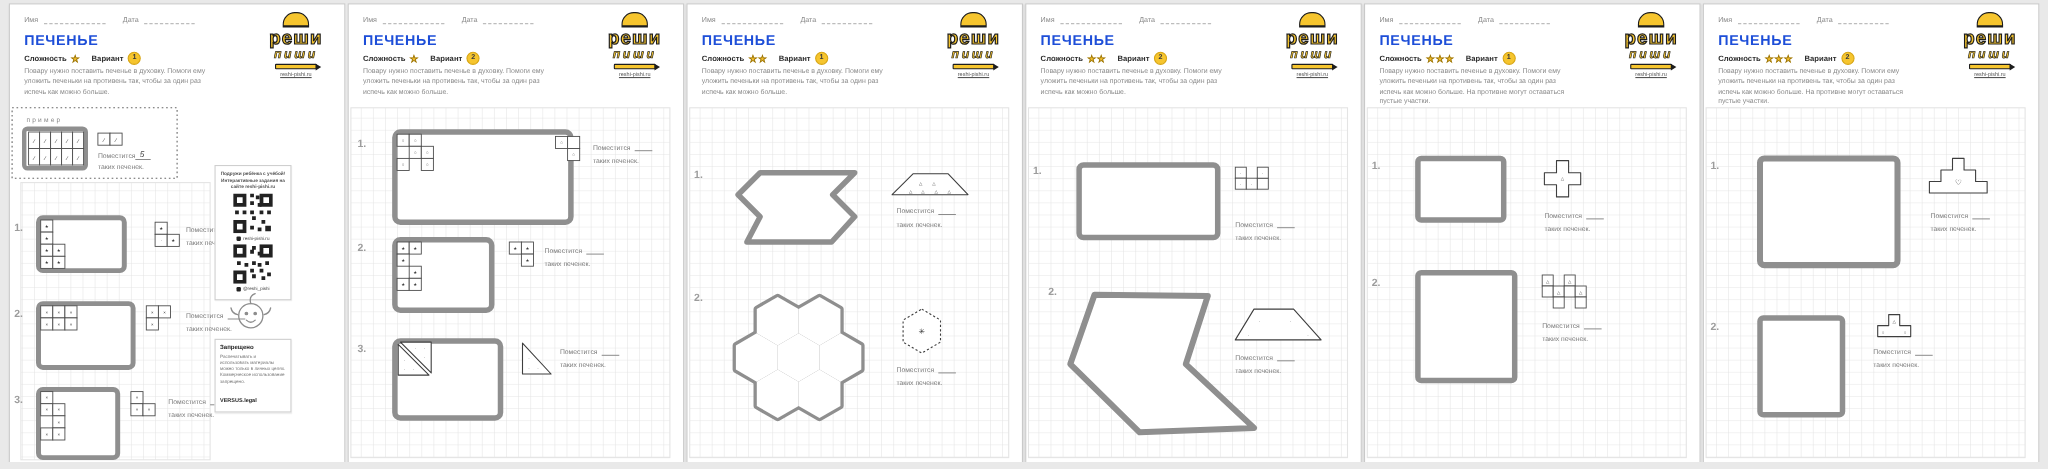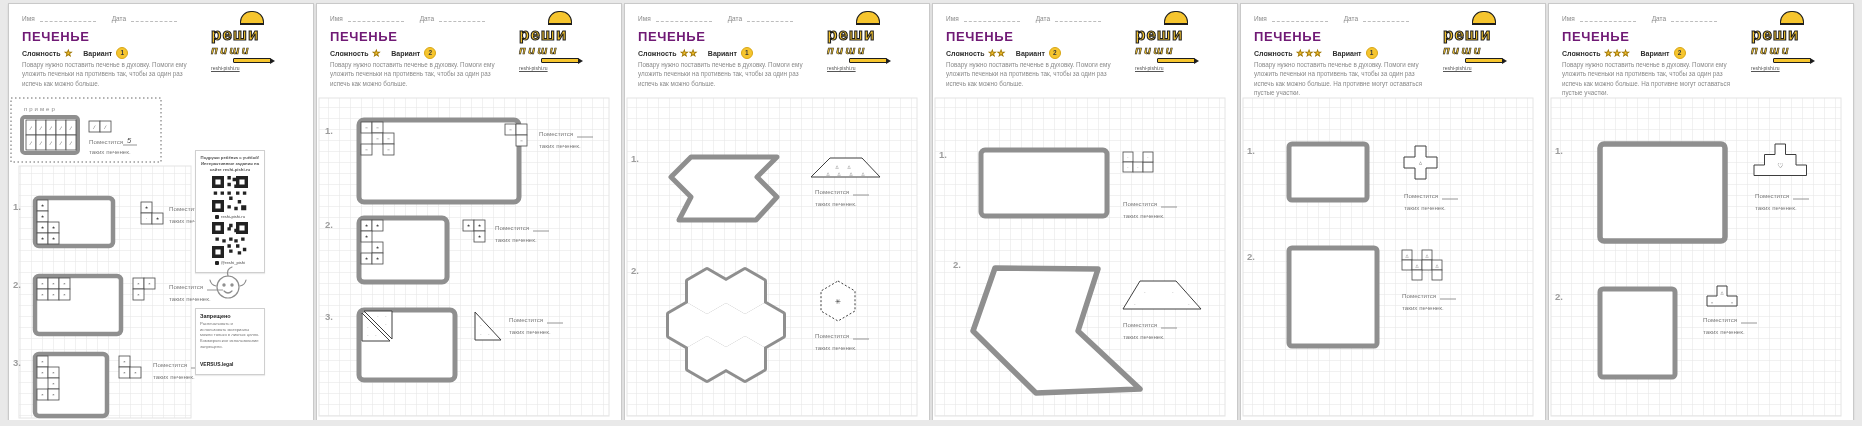--- a/index.html
+++ b/index.html
@@ -3,29 +3,29 @@
 <meta charset="utf-8">
 <style>
   html,body{margin:0;padding:0}
   body{background:#e9e9e9;font-family:"Liberation Sans",sans-serif}
   .strip{display:flex;gap:2px;padding:3px 8px;width:1862px;height:420px;box-sizing:border-box}
   .page{box-sizing:border-box;width:306px;height:420px;background:#fff;border:1px solid #c9c9c9;
         position:relative;flex:0 0 auto;box-shadow:0 1px 2px rgba(0,0,0,.10);overflow:hidden}
   .nd{position:absolute;top:10px;left:13px;font-size:6.5px;color:#8a8a8a;display:flex;align-items:flex-end}
   .nd .lbl{margin-right:5px}
   .nd-line{display:inline-block;border-bottom:1px dashed #bdbdbd;height:7px}
-  .title{position:absolute;top:25px;left:13px;font-size:13px;font-weight:bold;color:#701a75;letter-spacing:.6px;margin:0}
+  .title{position:absolute;top:25px;left:13px;font-size:13px;font-weight:bold;color:#1d4ed8;letter-spacing:.6px;margin:0}
   .meta{position:absolute;top:43px;left:13px;font-size:7px;font-weight:bold;color:#2e2e2e;display:flex;align-items:center;gap:4px}
   .stars{color:#f2bd2c;font-size:8.5px;letter-spacing:1px;-webkit-text-stroke:.4px #9a7408;line-height:1}
   .badge{display:inline-block;width:10px;height:10px;border-radius:50%;background:#f6c52e;border:1px solid #d8a615;
          color:#3a3a3a;font-size:6.5px;font-weight:bold;line-height:10px;text-align:center}
   .instr{position:absolute;top:56px;left:13px;width:178px;font-size:6.3px;line-height:1.5;color:#8a8a8a;margin:0}
   svg.body{position:absolute;top:92px;left:0}
   
-  .logo{position:absolute;top:7px;right:20px;width:82px;}
+  .logo{position:absolute;top:7px;right:3px;width:82px;text-align:center}
   .dome{width:22px;height:11px;background:#f6c52e;border:1.5px solid #1d1d1d;border-bottom-width:2.5px;
         border-radius:11px 11px 0 0;margin:0 auto 1px}
   .w1{font-size:17px;font-weight:bold;color:#f6c52e;-webkit-text-stroke:1.1px #1d1d1d;letter-spacing:1px;line-height:1.05}
   .w2{font-size:11px;font-weight:bold;font-style:italic;color:#f6c52e;-webkit-text-stroke:.6px #1d1d1d;letter-spacing:2.5px;line-height:1.1}
   .pencil{width:36px;height:3.5px;background:#f6c52e;border:1px solid #1d1d1d;margin:2px auto 2px;position:relative;border-radius:1px}
   .pencil .pt{position:absolute;right:-5px;top:-1.2px;width:0;height:0;border-left:5px solid #1d1d1d;
         border-top:3px solid transparent;border-bottom:3px solid transparent}
   .site{font-size:5px;color:#555;text-decoration:underline}
   
   .tray{fill:#fff;stroke:#8f8f8f;stroke-linejoin:round}

